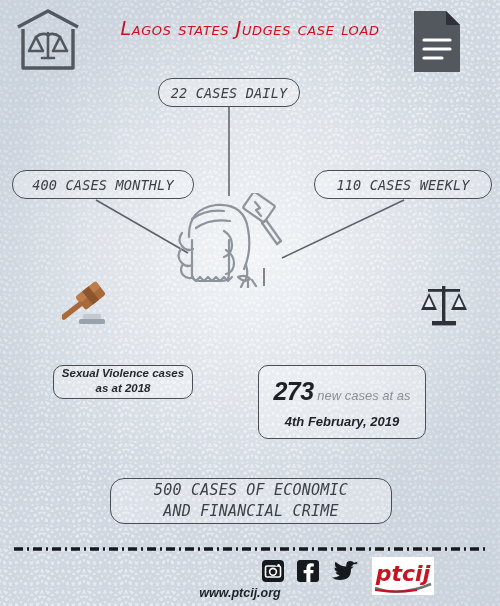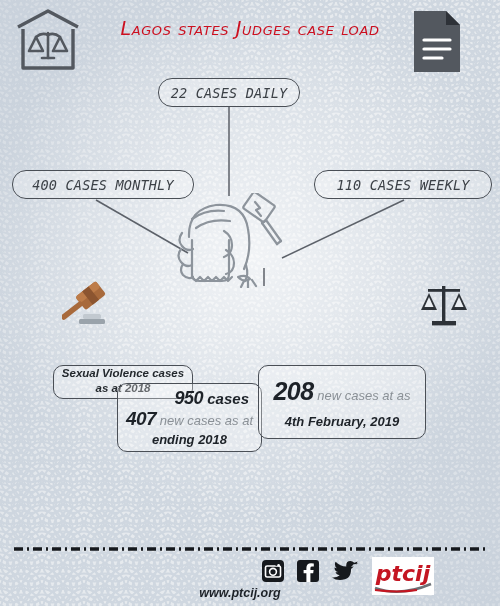--- a/index.html
+++ b/index.html
@@ -323,44 +323,35 @@
 
   <div id="rule-left"></div>
   <div id="rule-right"></div>
   <div id="rule-stem"></div>
 
   <div class="statbox" id="box-sexual">
     <span class="line">Sexual Violence cases</span>
     <span class="line">as at 2018</span>
   </div>
 
-  <div class="statbox" id="box-950">
-    <div class="row1">
-      <span class="bignum">950</span>
-      <span class="boldlabel">cases</span>
-    </div>
-    <div class="row2">
-      <span class="bignum">407</span>
-      <span class="lightlabel">new cases as at</span>
-    </div>
-    <div class="row3">
-      <span class="boldlabel">ending 2018</span>
-    </div>
-  </div>
 
   <div class="statbox" id="box-273">
     <div class="row1">
-      <span class="bignum">208</span>
+      <span class="bignum">273</span>
       <span class="lightlabel">new cases at as</span>
     </div>
     <div class="row2">
       <span class="boldlabel">4th February, 2019</span>
     </div>
   </div>
 
+  <div class="pill" id="pill-economic">
+    <span>500 cases of economic</span>
+    <span>and financial crime</span>
+  </div>
 
   <svg id="dashline" viewBox="0 0 472 4">
     <line x1="0" y1="2" x2="472" y2="2" stroke="#16191d" stroke-width="3.4" stroke-dasharray="9 4 2 4"></line>
   </svg>
 
   <div id="social-row">
     <span>
       <svg width="22" height="22" viewBox="0 0 22 22">
         <rect x="0" y="0" width="22" height="22" rx="4" fill="#16191d"></rect>
         <rect x="3.5" y="6" width="15" height="11" rx="1.6" fill="none" stroke="#ffffff" stroke-width="1.6"></rect>

